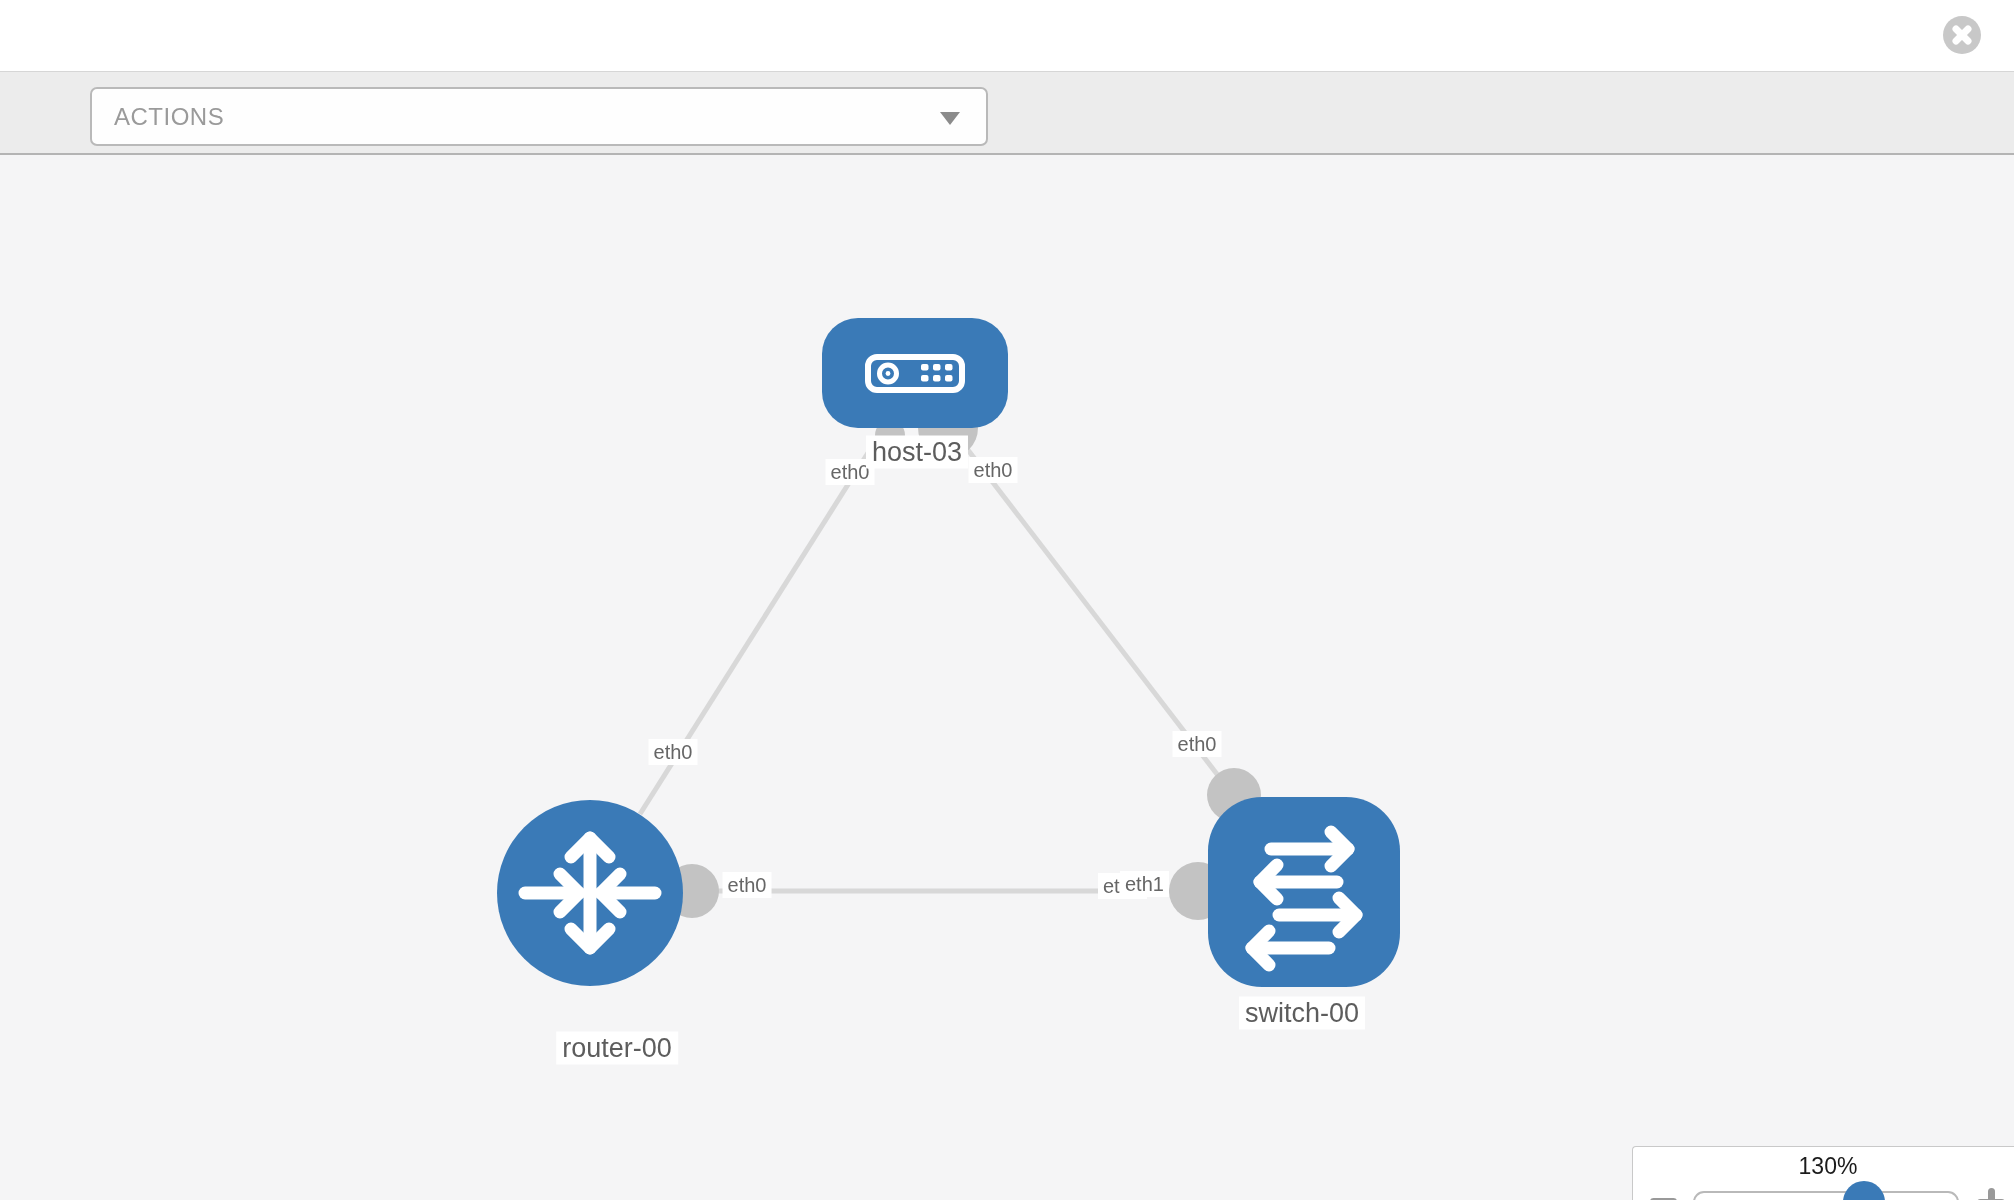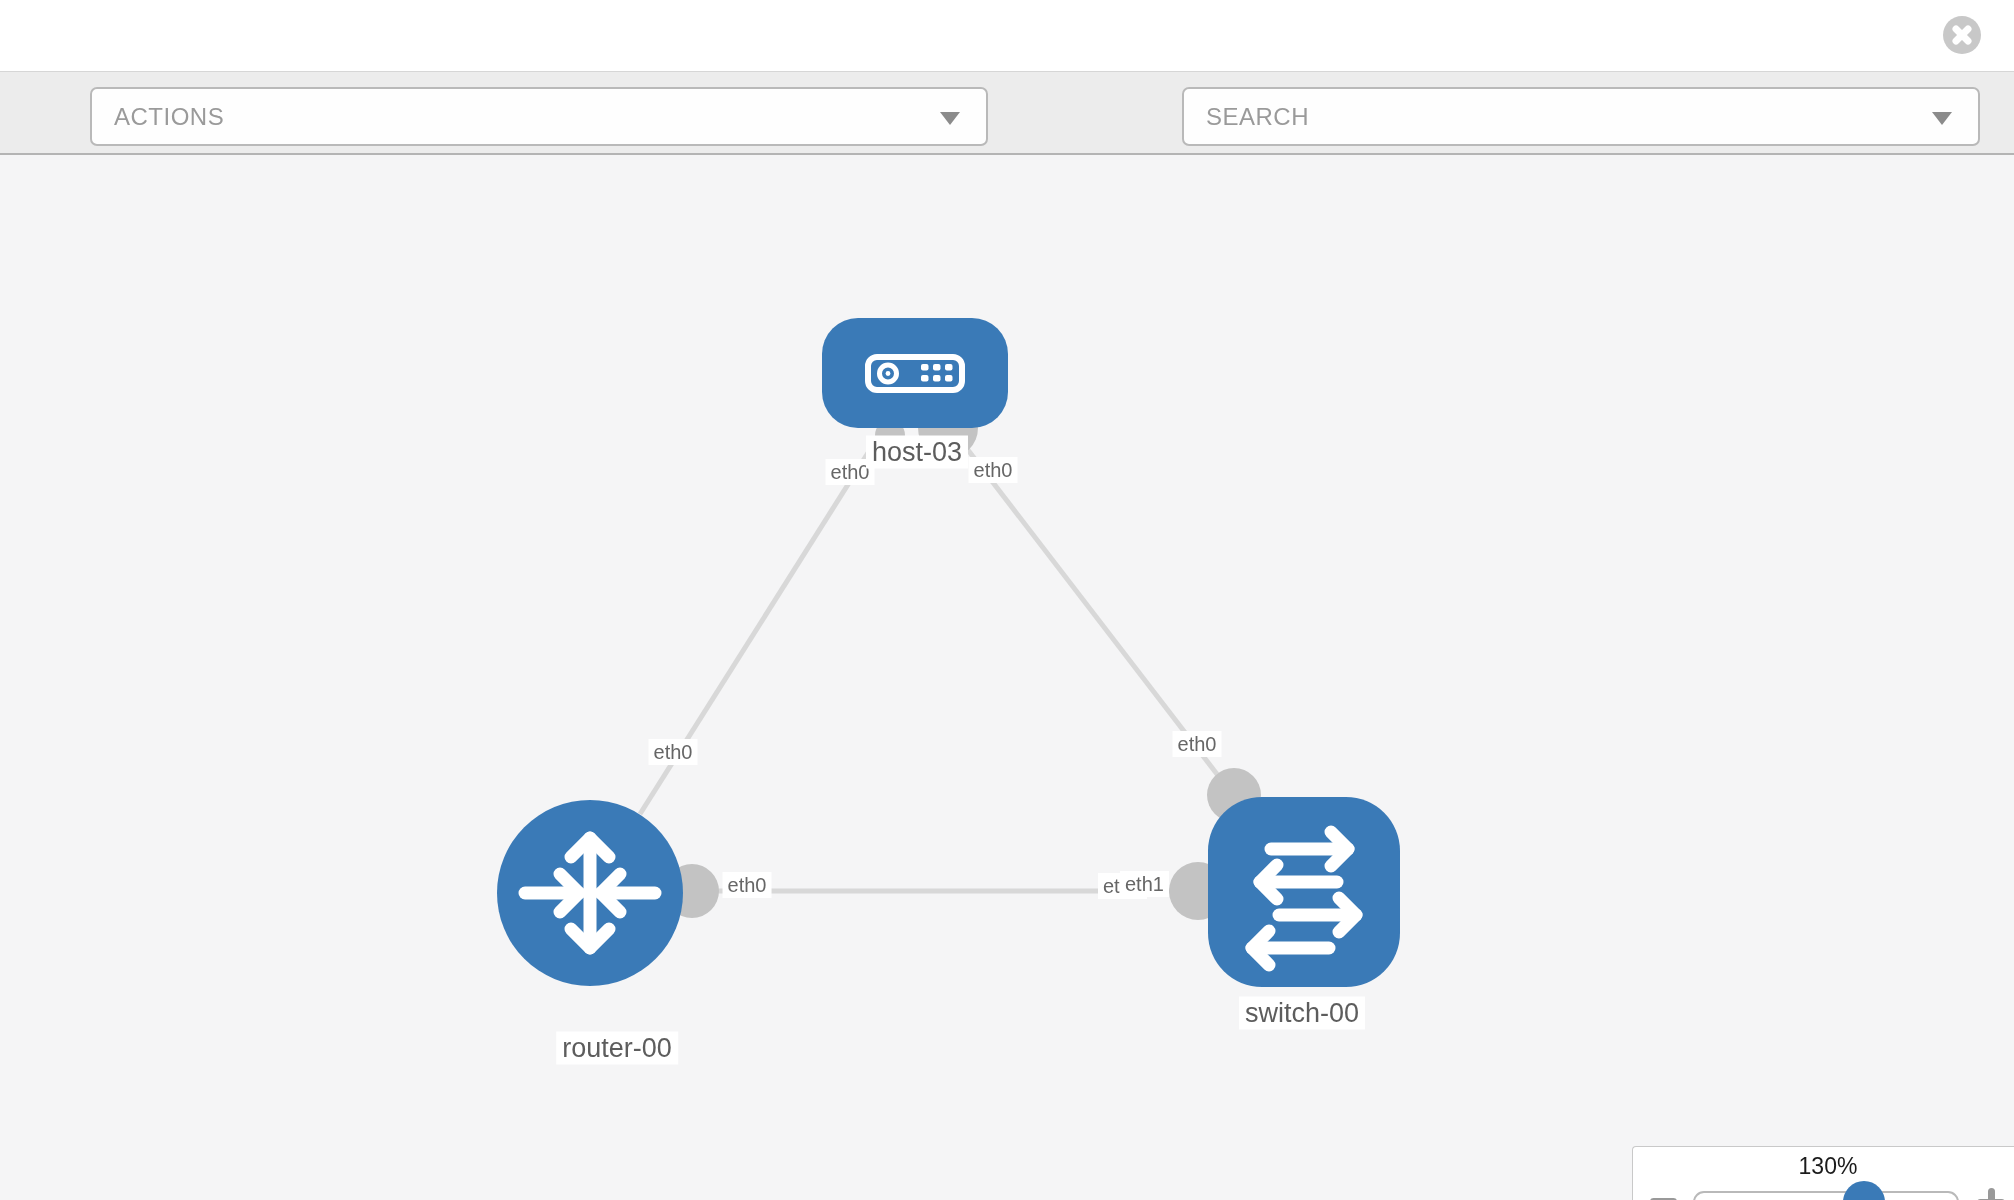--- a/index.html
+++ b/index.html
@@ -153,24 +153,20 @@
       <svg width="44" height="44" viewBox="0 0 44 44">
         <g transform="rotate(38 14 14)" fill="none">
           <circle cx="12" cy="14" r="6.5" stroke="#6f6f6f" stroke-width="4.5"></circle>
           <rect x="18" y="12" width="20" height="4.5" fill="#6f6f6f"></rect>
           <rect x="27" y="16" width="4.5" height="7.5" fill="#6f6f6f"></rect>
           <rect x="33.5" y="16" width="4.5" height="7.5" fill="#6f6f6f"></rect>
         </g>
       </svg>
     </div>
 
-    <div class="select-box search-box">
-      <span class="select-label">SEARCH</span>
-      <span class="caret-down"></span>
-    </div>
   </div>
 
   <div class="canvas">
 
     <svg class="edges-svg" width="2014" height="1045" viewBox="0 0 2014 1045">
 
       <line x1="878" y1="282" x2="640" y2="659" stroke="#d8d8d8" stroke-width="5"></line>
       <line x1="958" y1="282" x2="1233" y2="640" stroke="#d8d8d8" stroke-width="5"></line>
       <line x1="692" y1="736" x2="1198" y2="736" stroke="#d8d8d8" stroke-width="5"></line>
 

